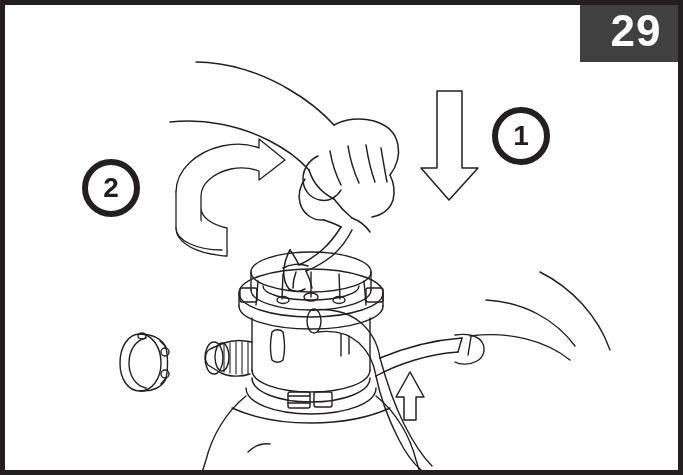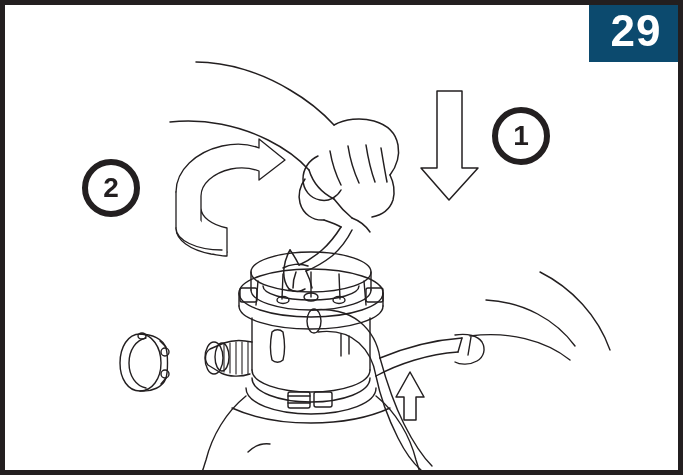--- a/index.html
+++ b/index.html
@@ -10,21 +10,21 @@
   }
   
   .frame{
     position:absolute;left:0;top:0;width:683px;height:475px;
     box-sizing:border-box;border:5px solid #231f20;pointer-events:none;
   }
   .art{position:absolute;left:0;top:0;width:683px;height:475px;}
   
   .step-badge{
     position:absolute;right:0;top:0;width:94px;height:62px;
-    background:#0c4a6e;display:flex;align-items:center;justify-content:center;
+    background:#404040;display:flex;align-items:center;justify-content:center;padding-left:9px;
   }
   .step-badge span{
     color:#ffffff;font-size:44px;font-weight:bold;letter-spacing:1px;
     font-family:"Liberation Sans",sans-serif;line-height:1;
   }
   
   .callout{
     position:absolute;width:58px;height:58px;border-radius:50%;
     border:6px solid #231f20;background:#ffffff;
     display:flex;align-items:center;justify-content:center;box-sizing:border-box;

